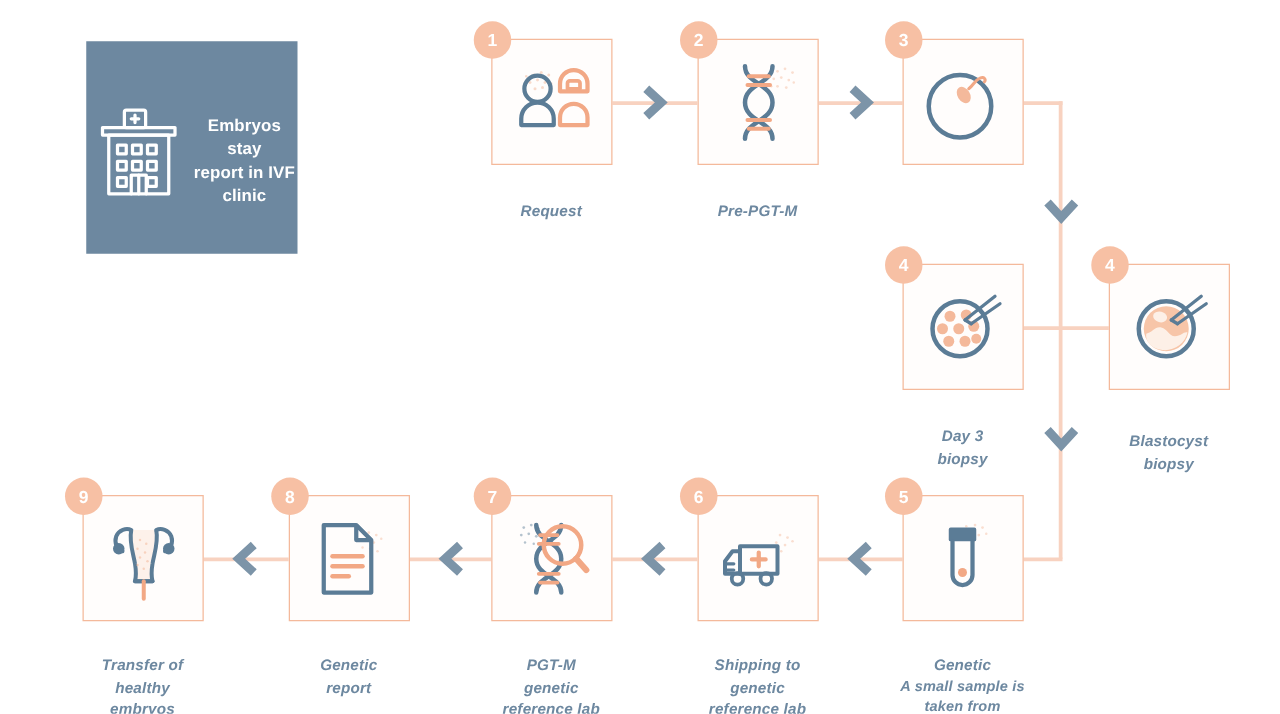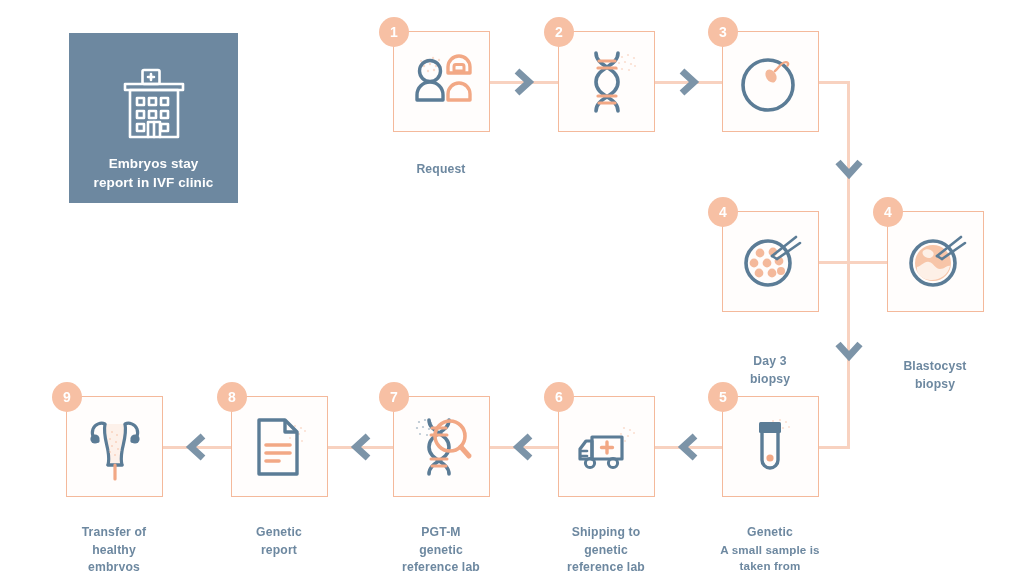--- a/index.html
+++ b/index.html
@@ -23,25 +23,25 @@
 
   
   .clinic-panel {
     position: absolute;
     left: 69px;
     top: 33px;
     width: 169px;
     height: 170px;
     background: #6d88a0;
     display: flex;
-    flex-direction: column;
+    flex-direction: row;
     align-items: center;
-    justify-content: center;
+    justify-content: flex-start;
     box-sizing: border-box;
-    padding-top: 24px;
+    padding-top: 8px;
   }
   .clinic-icon { width: 84px; height: 74px; }
   .clinic-caption {
     margin-top: 14px;
     color: #ffffff;
     font-size: 13.5px;
     font-weight: bold;
     line-height: 1.38;
     text-align: center;
     letter-spacing: .1px;
@@ -84,20 +84,21 @@
     position: absolute;
     width: 160px;
     text-align: center;
     color: #6d88a0;
     font-size: 12.2px;
     font-weight: bold;
     line-height: 1.42;
     letter-spacing: .15px;
     z-index: 5;
     white-space: pre-line;
+    font-style: italic;
   }
   .caption .sub {
     display: block;
     font-size: 11.6px;
     font-weight: bold;
     line-height: 1.45;
     white-space: pre-line;
   }
 
   
@@ -254,20 +255,23 @@
         </g>
         <path d="M28 10c0 14 22 14 22 29s-22 15-22 29" stroke="#5b7c96" stroke-width="3.6" stroke-linecap="round"></path>
         <path d="M50 10c0 14-22 14-22 29s22 15 22 29" stroke="#5b7c96" stroke-width="3.6" stroke-linecap="round"></path>
         <path d="M31 18h16" stroke="#f2a885" stroke-width="3.2" stroke-linecap="round"></path>
         <path d="M30 25h18" stroke="#f2a885" stroke-width="3.2" stroke-linecap="round"></path>
         <path d="M30 53h18" stroke="#f2a885" stroke-width="3.2" stroke-linecap="round"></path>
         <path d="M31 60h16" stroke="#f2a885" stroke-width="3.2" stroke-linecap="round"></path>
       </svg>
     </span>
   </div>
+  <div class="caption" style="left:526px; top:144px;">
+    <span>Pre-PGT-M</span>
+  </div>
 
   <div class="step" style="left:722px; top:31px;">
     <div class="badge">3</div>
     <span class="art">
       <svg viewBox="0 0 78 78" width="78" height="78" fill="none">
         <circle cx="36" cy="42" r="25" stroke="#5b7c96" stroke-width="3.6"></circle>
         <ellipse cx="39" cy="33" rx="5" ry="7" transform="rotate(-32 39 33)" fill="#f4b99b"></ellipse>
         <path d="M43 28c4-3 5-7 9-8.5 3.5-1.3 5 1 3.5 3" stroke="#f2a885" stroke-width="2.4" stroke-linecap="round" fill="none"></path>
       </svg>
     </span>
@@ -285,40 +289,40 @@
         <circle cx="47" cy="38" r="4.4" fill="#f4b99b"></circle>
         <circle cx="27" cy="50" r="4.4" fill="#f4b99b"></circle>
         <circle cx="40" cy="50" r="4.4" fill="#f4b99b"></circle>
         <circle cx="49" cy="48" r="4" fill="#f4b99b"></circle>
         <path d="M40 33L64 14" stroke="#5b7c96" stroke-width="2.6" stroke-linecap="round"></path>
         <path d="M45 36L68 20" stroke="#5b7c96" stroke-width="2.6" stroke-linecap="round"></path>
         <path d="M40 33l5 3" stroke="#5b7c96" stroke-width="2.6" stroke-linecap="round"></path>
       </svg>
     </span>
   </div>
-  <div class="caption" style="left:690px; top:336px;">
+  <div class="caption" style="left:690px; top:324px;">
     <span>Day 3
 biopsy</span>
   </div>
 
   <div class="step" style="left:887px; top:211px;">
     <div class="badge">4</div>
     <span class="art">
       <svg viewBox="0 0 78 78" width="78" height="78" fill="none">
         <circle cx="36" cy="40" r="22" stroke="#5b7c96" stroke-width="3.6"></circle>
         <circle cx="36" cy="40" r="18" fill="#f7c5a8"></circle>
         <path d="M20 44c5-1 7-6 12-5s6 7 11 7 7-4 10-3c-2 9-11 15-20 14s-14-7-13-13z" fill="#fdf0e7"></path>
         <path d="M26 28c3-3 8-2 10 1s-1 6-4 6-8-3-6-7z" fill="#fdf0e7"></path>
         <path d="M40 33L64 14" stroke="#5b7c96" stroke-width="2.6" stroke-linecap="round"></path>
         <path d="M45 36L68 20" stroke="#5b7c96" stroke-width="2.6" stroke-linecap="round"></path>
         <path d="M40 33l5 3" stroke="#5b7c96" stroke-width="2.6" stroke-linecap="round"></path>
       </svg>
     </span>
   </div>
-  <div class="caption" style="left:855px; top:341px;text-align:center;">
+  <div class="caption" style="left:855px; top:328px;text-align:center;">
     <span>Blastocyst
 biopsy</span>
   </div>
 
   <div class="step" style="left:722px; top:396px;">
     <div class="badge">5</div>
     <span class="art">
       <svg viewBox="0 0 78 78" width="78" height="78" fill="none">
         <g opacity="0.45">
           <circle cx="48" cy="12" r="1.1" fill="#f4b99b"></circle>

